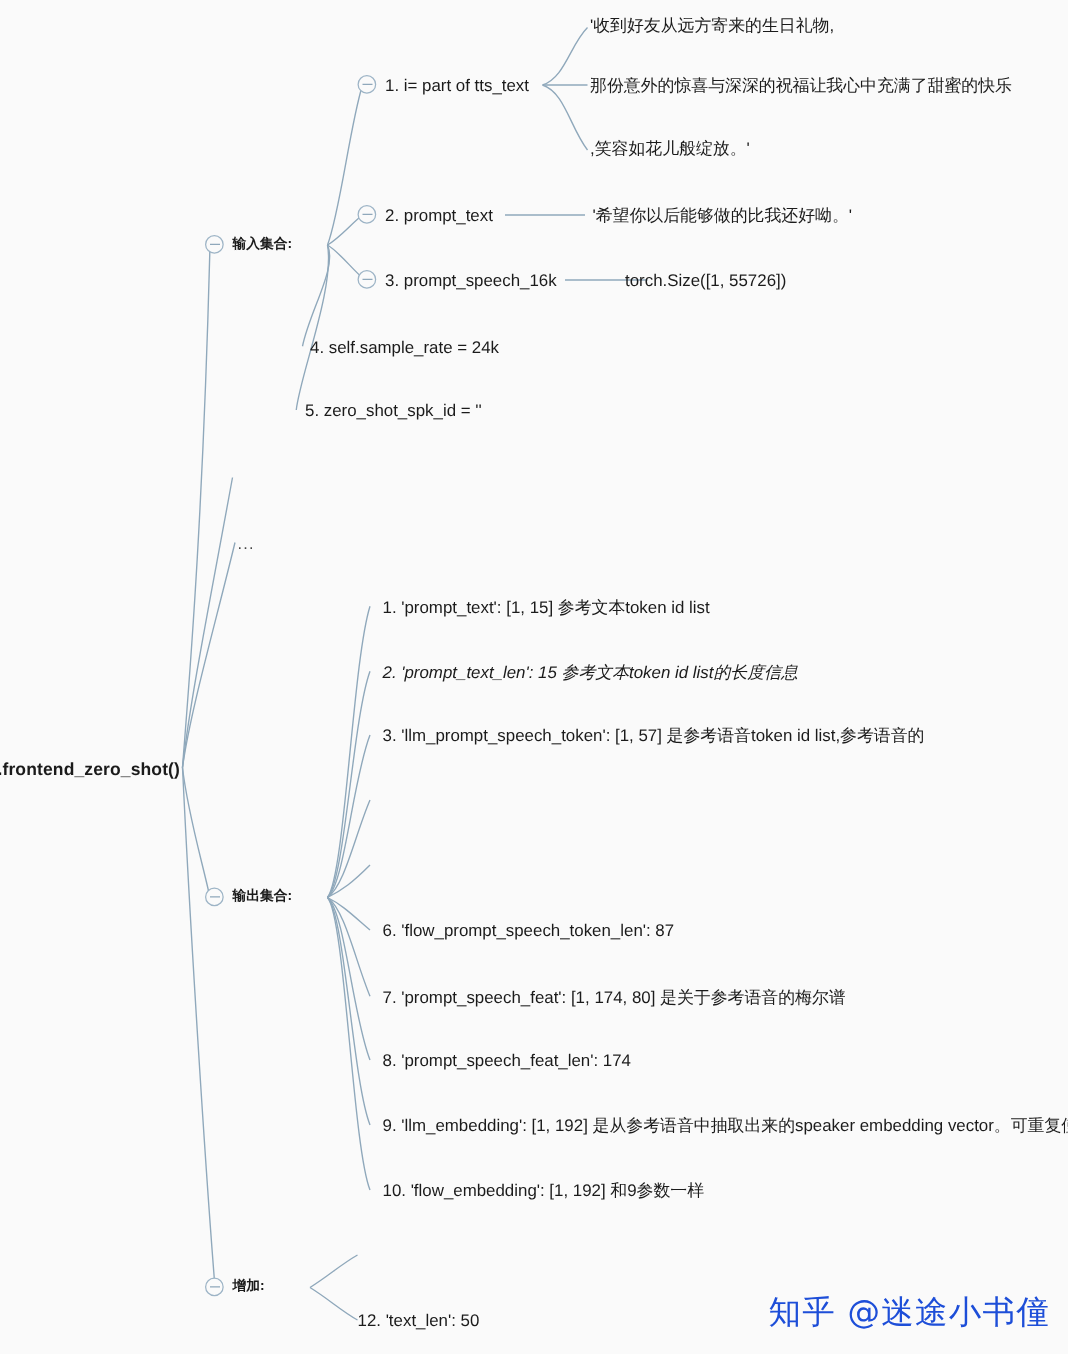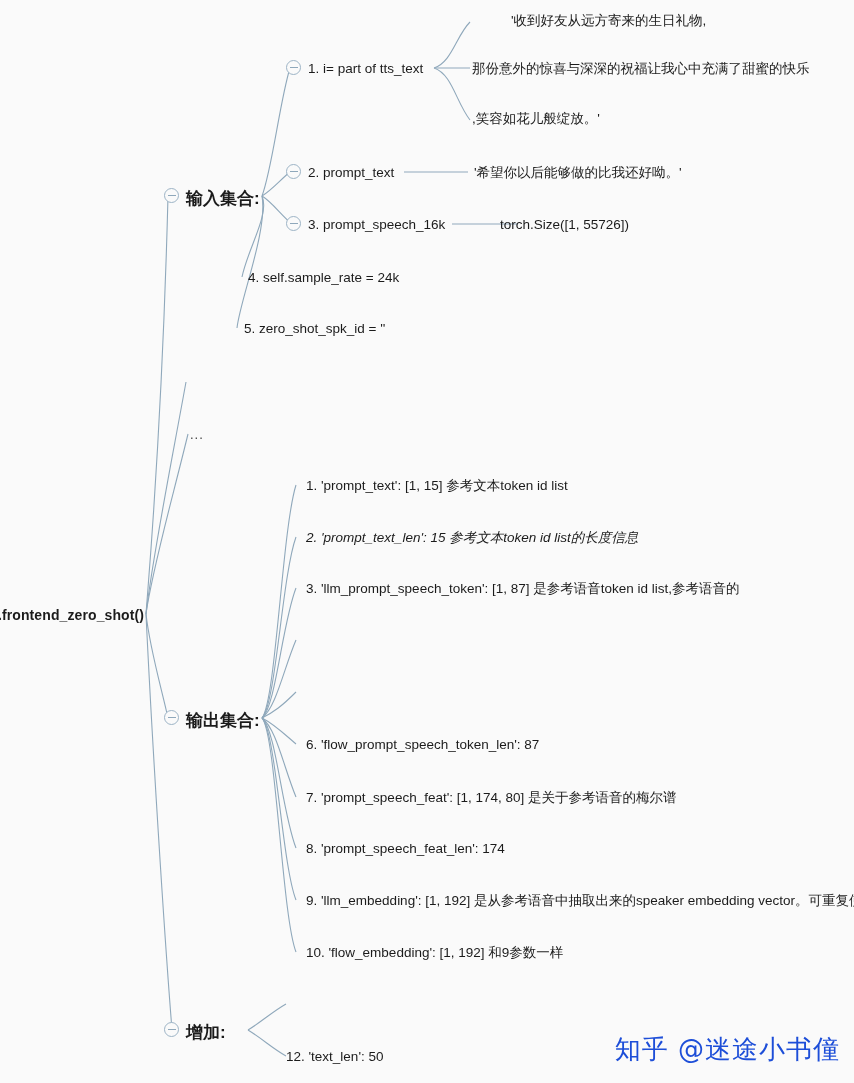--- a/index.html
+++ b/index.html
@@ -21,21 +21,21 @@
     font-size:13.5px;
     color:#1b1b1b;
     line-height:1.3;
     white-space:nowrap;
   }
   .node.root{
     font-weight:bold;
     font-size:14px;
     letter-spacing:.1px;
   }
-  .node.branch{font-weight:bold;font-size:17px;}
+  .node.branch{font-weight:bold;font-size:11px;}
   .node.leaf{font-weight:normal;}
 
   
   .toggle{
     position:absolute;
     width:15px;height:15px;
     border:1.1px solid #9db4c6;
     border-radius:50%;
     background:#fafafa;
     box-sizing:border-box;
@@ -101,21 +101,21 @@
     <path d="M248,1030 C264,1040 272,1048 286,1056"></path>
   </svg>
 
   <div class="node root" style="left:-2px;top:606px;">.frontend_zero_shot()</div>
 
   <div class="toggle" style="left:164px;top:188px;"></div>
   <div class="node branch" style="left:186px;top:188px;">输入集合:</div>
 
   <div class="toggle" style="left:286px;top:60px;"></div>
   <div class="node leaf" style="left:308px;top:60px;">1. i= part of tts_text</div>
-  <div class="node leaf" style="left:472px;top:12px;margin-left:39px;">'收到好友从远方寄来的生日礼物,</div>
+  <div class="node leaf" style="left:472px;top:12px;">'收到好友从远方寄来的生日礼物,</div>
   <div class="node leaf" style="left:472px;top:60px;">那份意外的惊喜与深深的祝福让我心中充满了甜蜜的快乐</div>
   <div class="node leaf" style="left:472px;top:110px;">,笑容如花儿般绽放。'</div>
 
   <div class="toggle" style="left:286px;top:164px;"></div>
   <div class="node leaf" style="left:308px;top:164px;">2. prompt_text</div>
   <div class="node leaf" style="left:474px;top:164px;">'希望你以后能够做的比我还好呦。'</div>
 
   <div class="toggle" style="left:286px;top:216px;"></div>
   <div class="node leaf" style="left:308px;top:216px;">3. prompt_speech_16k</div>
   <div class="node leaf" style="left:500px;top:216px;">torch.Size([1, 55726])</div>
@@ -125,21 +125,21 @@
   <div class="node leaf" style="left:244px;top:320px;">5. zero_shot_spk_id = ''</div>
 
 
   <div class="node leaf dots" style="left:190px;top:427px;">...</div>
 
   <div class="toggle" style="left:164px;top:710px;"></div>
   <div class="node branch" style="left:186px;top:710px;">输出集合:</div>
 
   <div class="node leaf" style="left:306px;top:477px;">1.   'prompt_text': [1, 15] 参考文本token id list</div>
   <div class="node leaf" style="left:306px;top:529px;font-style:italic;">2. 'prompt_text_len': 15 参考文本token id list的长度信息</div>
-  <div class="node leaf" style="left:306px;top:580px;">3. 'llm_prompt_speech_token': [1, 87] 是参考语音token id list,参考语音的</div>
+  <div class="node leaf" style="left:306px;top:580px;">3. 'llm_prompt_speech_token': [1, 57] 是参考语音token id list,参考语音的</div>
   <div class="node leaf" style="left:306px;top:736px;">6. 'flow_prompt_speech_token_len': 87</div>
   <div class="node leaf" style="left:306px;top:789px;">7. 'prompt_speech_feat': [1, 174, 80] 是关于参考语音的梅尔谱</div>
   <div class="node leaf" style="left:306px;top:840px;">8. 'prompt_speech_feat_len': 174</div>
   <div class="node leaf" style="left:306px;top:892px;">9. 'llm_embedding': [1, 192] 是从参考语音中抽取出来的speaker embedding vector。可重复使用!</div>
   <div class="node leaf" style="left:306px;top:944px;">10. 'flow_embedding': [1, 192] 和9参数一样</div>
 
   <div class="toggle" style="left:164px;top:1022px;"></div>
   <div class="node branch" style="left:186px;top:1022px;">增加:</div>
 
   <div class="node leaf" style="left:286px;top:1048px;">12. 'text_len': 50</div>

